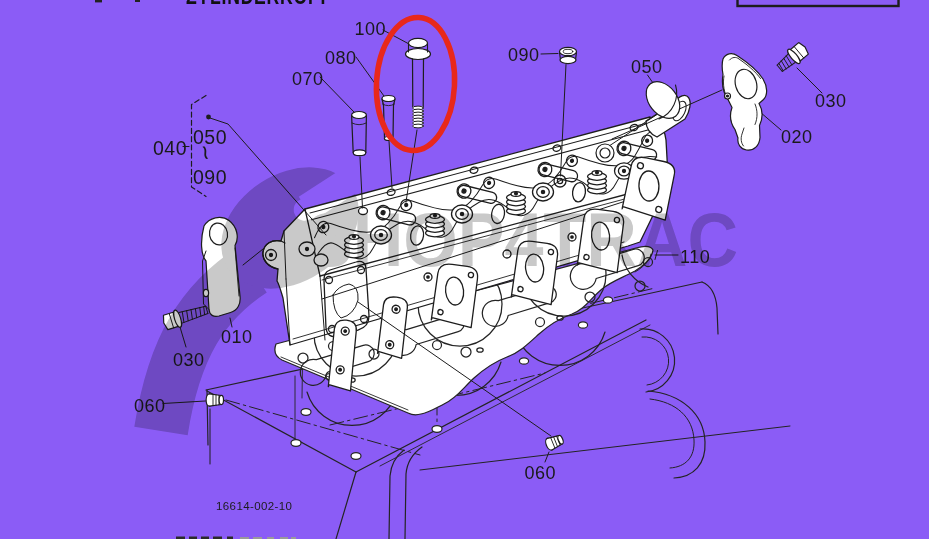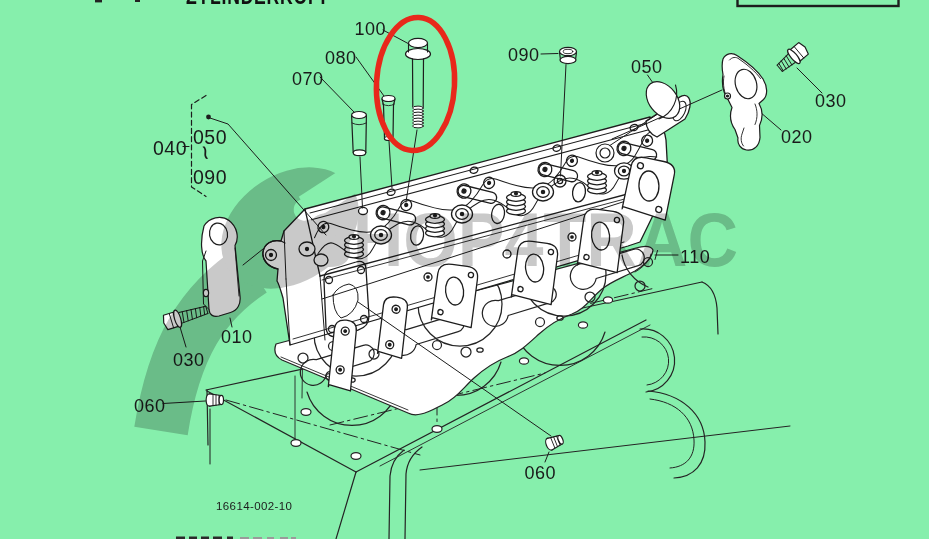--- a/index.html
+++ b/index.html
@@ -1,16 +1,16 @@
 <!DOCTYPE html>
 <html><head>
 <meta charset="utf-8">
 <style>
   html,body{margin:0;padding:0;background:#ffffff;}
-  .stage{position:relative;width:929px;height:539px;overflow:hidden;background:#86efac;
+  .stage{position:relative;width:929px;height:539px;overflow:hidden;background:#8b5cf6;
          font-family:"Liberation Sans",sans-serif;}
   svg{display:block;}
   text{font-family:"Liberation Sans",sans-serif;}
   .callout{font-size:18px;letter-spacing:0.5px;fill:#1a1a1a;}
   .wm{mix-blend-mode:multiply;}
   .wm-text{font-weight:bold;}
 </style>
 </head>
 <body>
 

